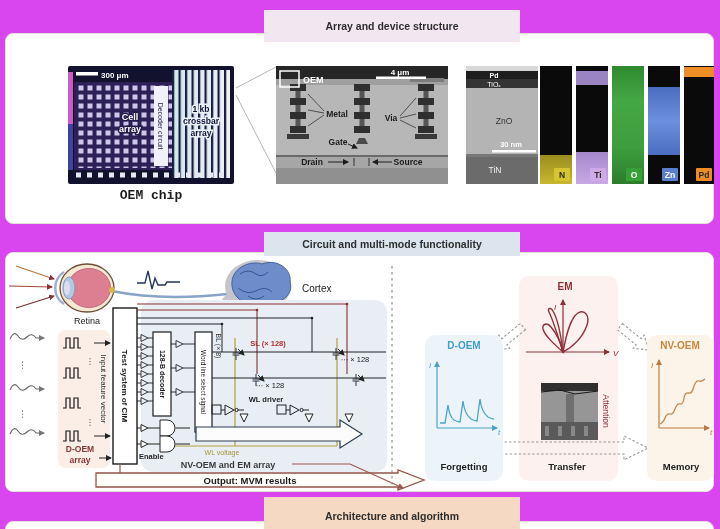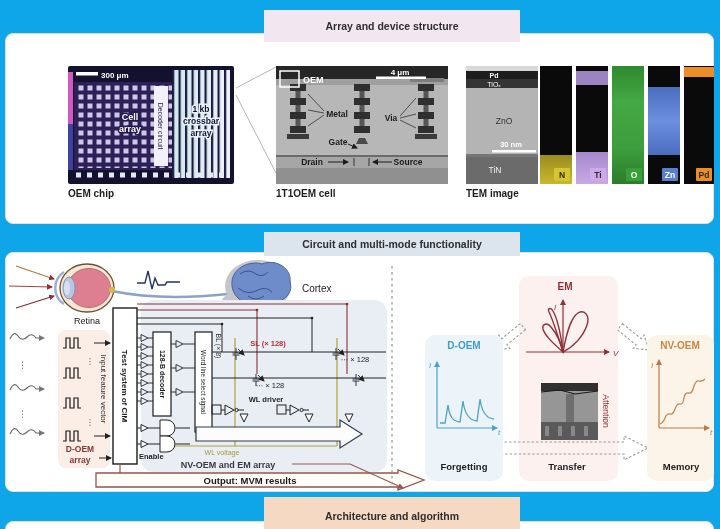--- a/index.html
+++ b/index.html
@@ -1,28 +1,28 @@
 <!DOCTYPE html>
 <html><head>
 <meta charset="utf-8">
 <style>
   html,body{margin:0;padding:0;background:#fbfaf3;}
-  .page{position:relative;width:720px;height:529px;background:#0ea5e9;overflow:hidden;
+  .page{position:relative;width:720px;height:529px;background:#d946ef;overflow:hidden;
         font-family:"Liberation Sans",sans-serif;}
   .panel{position:absolute;left:5px;width:709px;background:#ffffff;
          border:1px solid #e2e0d7;border-radius:8px;box-sizing:border-box;}
   .p1{top:33px;height:191px;}
   .p2{top:252px;height:240px;}
   .p3{top:521px;height:40px;}
   .banner{position:absolute;left:264px;width:256px;display:flex;align-items:center;
           justify-content:center;font-size:10.5px;font-weight:bold;color:#2e2e2e;z-index:6;}
   .banner-device{top:10px;height:32px;background:#f2e7f1;}
   .banner-circuit{top:232px;height:24px;background:#dce5ee;}
   .banner-arch{top:497px;height:37px;background:#f6d9c3;}
-  .caption{position:absolute;font-size:10px;font-weight:bold;color:#1c1c1c;z-index:4;}
+  .caption{position:absolute;text-align:center;font-size:13px;font-weight:bold;color:#1c1c1c;z-index:4;font-family:Liberation Mono, monospace;}
   .cap-chip{left:68px;width:166px;top:188px;}
   .cap-cell{left:276px;width:172px;top:188px;}
   .cap-tem{left:466px;width:249px;top:188px;}
   svg{position:absolute;overflow:visible;}
   svg text{font-family:"Liberation Sans",sans-serif;}
   .eds{position:absolute;top:66px;width:32px;height:118px;background:#0a0a0a;overflow:hidden;z-index:3;}
   .eds .band{position:absolute;left:0;width:100%;}
   .eds .tag{position:absolute;right:2px;bottom:3px;width:16px;height:13px;display:flex;
             align-items:center;justify-content:center;font-size:8.5px;font-weight:bold;border-radius:1px;}
   .n-band{bottom:0;height:29px;background:linear-gradient(180deg,#9a8c1f,#c9b82e);}
@@ -156,21 +156,20 @@
     <text x="115" y="55" font-size="8.5" font-weight="bold" fill="#1c1c1c" text-anchor="middle">Via</text>
     <text x="62" y="79" font-size="8.5" font-weight="bold" fill="#1c1c1c" text-anchor="middle">Gate</text>
     <line x1="72" y1="78" x2="81" y2="82" stroke="#1c1c1c" stroke-width="1" marker-end="url(#abk)"></line>
     <text x="36" y="99" font-size="8.5" font-weight="bold" fill="#1c1c1c" text-anchor="middle">Drain</text>
     <line x1="52" y1="96" x2="72" y2="96" stroke="#1c1c1c" stroke-width="1" marker-end="url(#abk)"></line>
     <text x="132" y="99" font-size="8.5" font-weight="bold" fill="#1c1c1c" text-anchor="middle">Source</text>
     <line x1="116" y1="96" x2="97" y2="96" stroke="#1c1c1c" stroke-width="1" marker-end="url(#abk)"></line>
     <line x1="78" y1="92" x2="78" y2="100" stroke="#333" stroke-width="1"></line>
     <line x1="93" y1="92" x2="93" y2="100" stroke="#333" stroke-width="1"></line>
   </svg>
-  <div class="caption cap-cell">1T1OEM cell</div>
 
   <svg style="left:466px;top:66px;z-index:4" width="72" height="118" viewBox="0 0 72 118">
     <rect x="0" y="0" width="72" height="5" fill="#d8d8d8"></rect>
     <rect x="0" y="5" width="72" height="8" fill="#1e1e1e"></rect>
     <rect x="0" y="13" width="72" height="9" fill="#343434"></rect>
     <rect x="0" y="22" width="72" height="66" fill="#b4b4b4"></rect>
     <rect x="0" y="88" width="72" height="3" fill="#777777"></rect>
     <rect x="0" y="91" width="72" height="27" fill="#6b6b6b"></rect>
     <text x="28" y="12" font-size="7" font-weight="bold" fill="#ffffff" text-anchor="middle">Pd</text>
     <text x="28" y="20.5" font-size="7" fill="#ffffff" text-anchor="middle">TiOₓ</text>
@@ -194,21 +193,20 @@
     <div class="tag tag-o">O</div>
   </div>
   <div class="eds" style="left:648px">
     <div class="band zn-mid"></div>
     <div class="tag tag-zn">Zn</div>
   </div>
   <div class="eds" style="left:684px;width:30px">
     <div class="band pd-top"></div>
     <div class="tag tag-pd">Pd</div>
   </div>
-  <div class="caption cap-tem">TEM image</div>
 
   <svg style="left:0;top:252px;z-index:4" width="720" height="240" viewBox="0 0 720 240">
     <defs>
       <marker id="ab" markerWidth="7" markerHeight="7" refX="5" refY="3" orient="auto" markerUnits="userSpaceOnUse">
           <path d="M0,0 L6,3 L0,6 Z" fill="#222"></path>
         </marker>
       <marker id="ag" markerWidth="7" markerHeight="7" refX="5" refY="3" orient="auto" markerUnits="userSpaceOnUse">
           <path d="M0,0 L6,3 L0,6 Z" fill="#777"></path>
         </marker>
       <marker id="ard" markerWidth="7" markerHeight="7" refX="5" refY="3" orient="auto" markerUnits="userSpaceOnUse">

